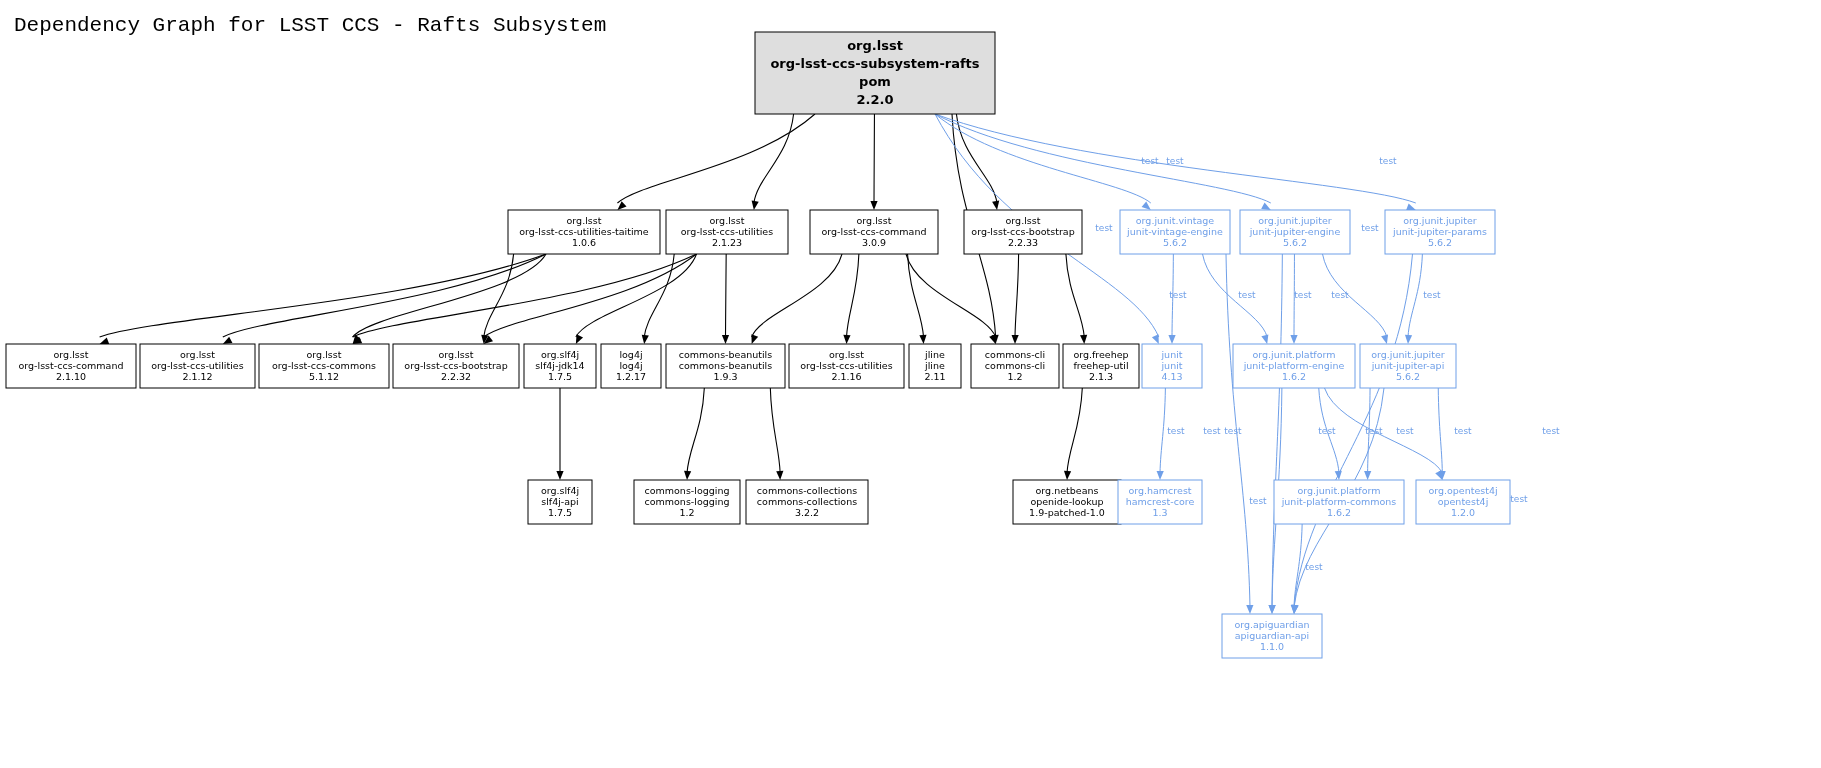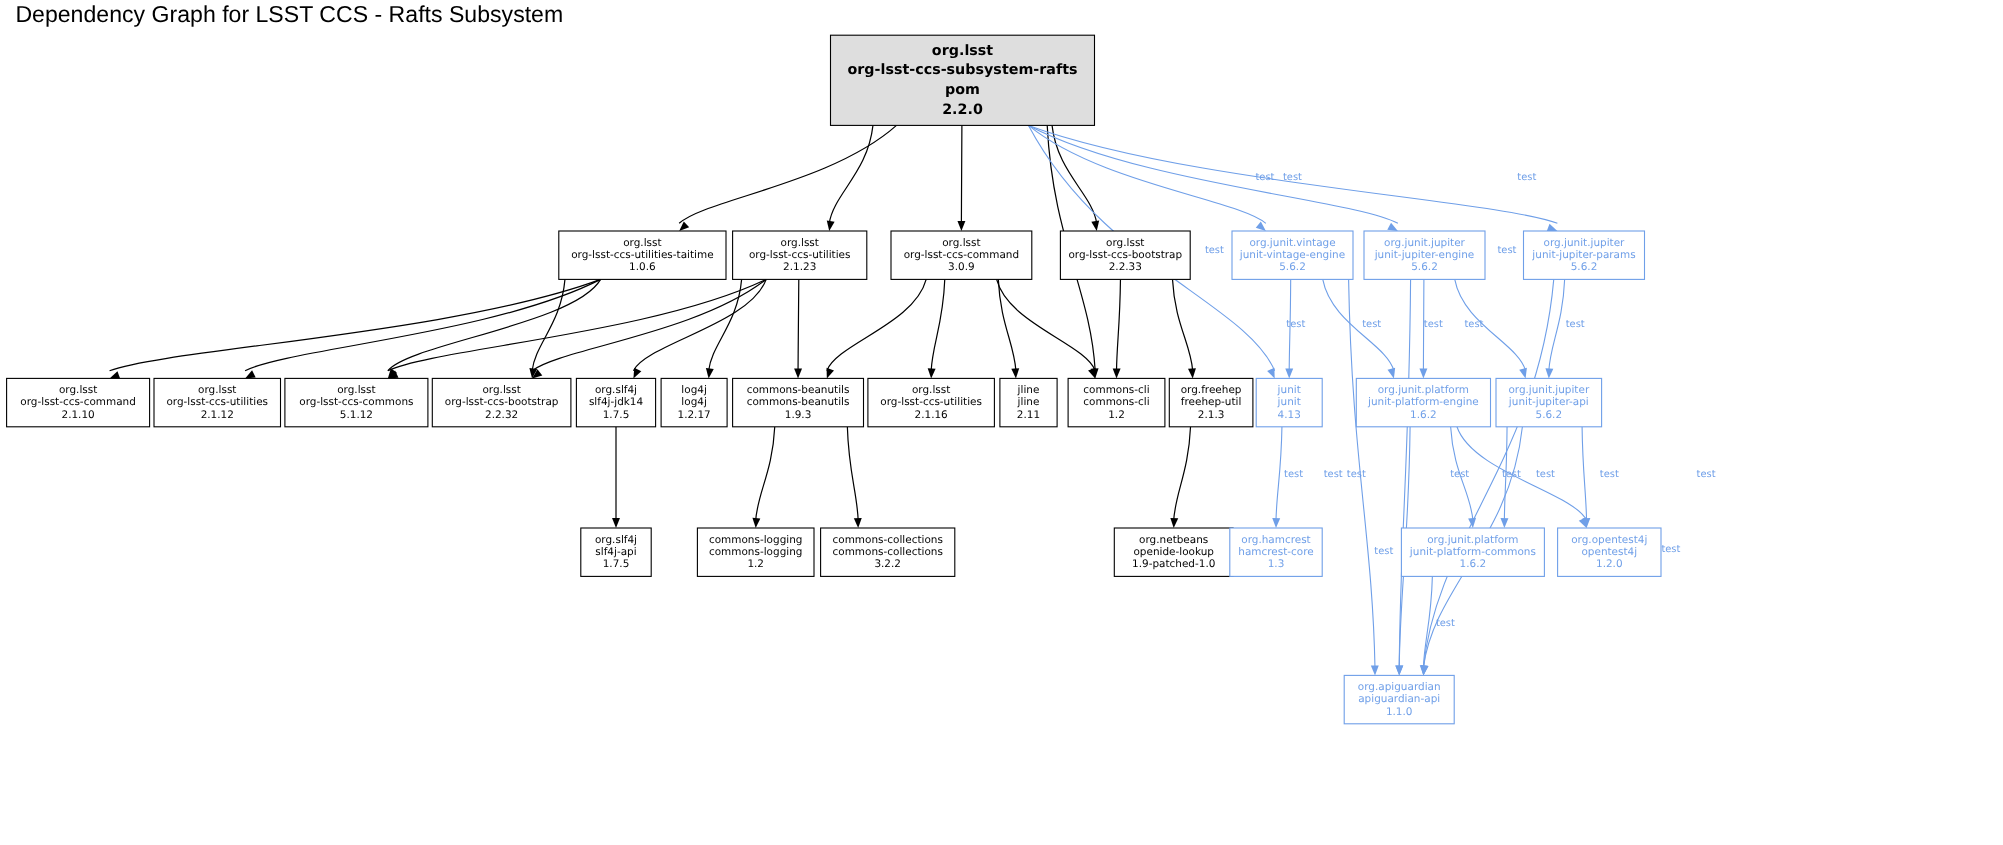--- a/index.html
+++ b/index.html
@@ -1,21 +1,21 @@
 <!DOCTYPE html>
 <html><head>
 <meta charset="utf-8">
 <title>Dependency Graph</title>
 <style>
   html,body{margin:0;padding:0;background:#ffffff;}
   body{width:1821px;height:768px;overflow:hidden;
        font-family:"DejaVu Sans","Liberation Sans",sans-serif;}
   #graph-title{
-    position:absolute;left:14px;top:2px;
-    font-family:Liberation Sans, sans-serif;
+    position:absolute;left:14px;top:14px;
+    font-family:Liberation Mono, monospace;
     font-size:21px;color:#000;white-space:nowrap;
   }
   #canvas{position:absolute;left:0;top:0;width:1821px;height:768px;}
   .node-box{fill:#ffffff;stroke:#000000;stroke-width:1;}
   .node-box.root{fill:#dedede;stroke:#000000;}
   .node-box.test{fill:#ffffff;stroke:#6f9fe8;}
   .node-label{
     font-family:"DejaVu Sans","Liberation Sans",sans-serif;
     font-size:9.5px;fill:#000000;text-anchor:middle;
     dominant-baseline:middle;white-space:pre;

